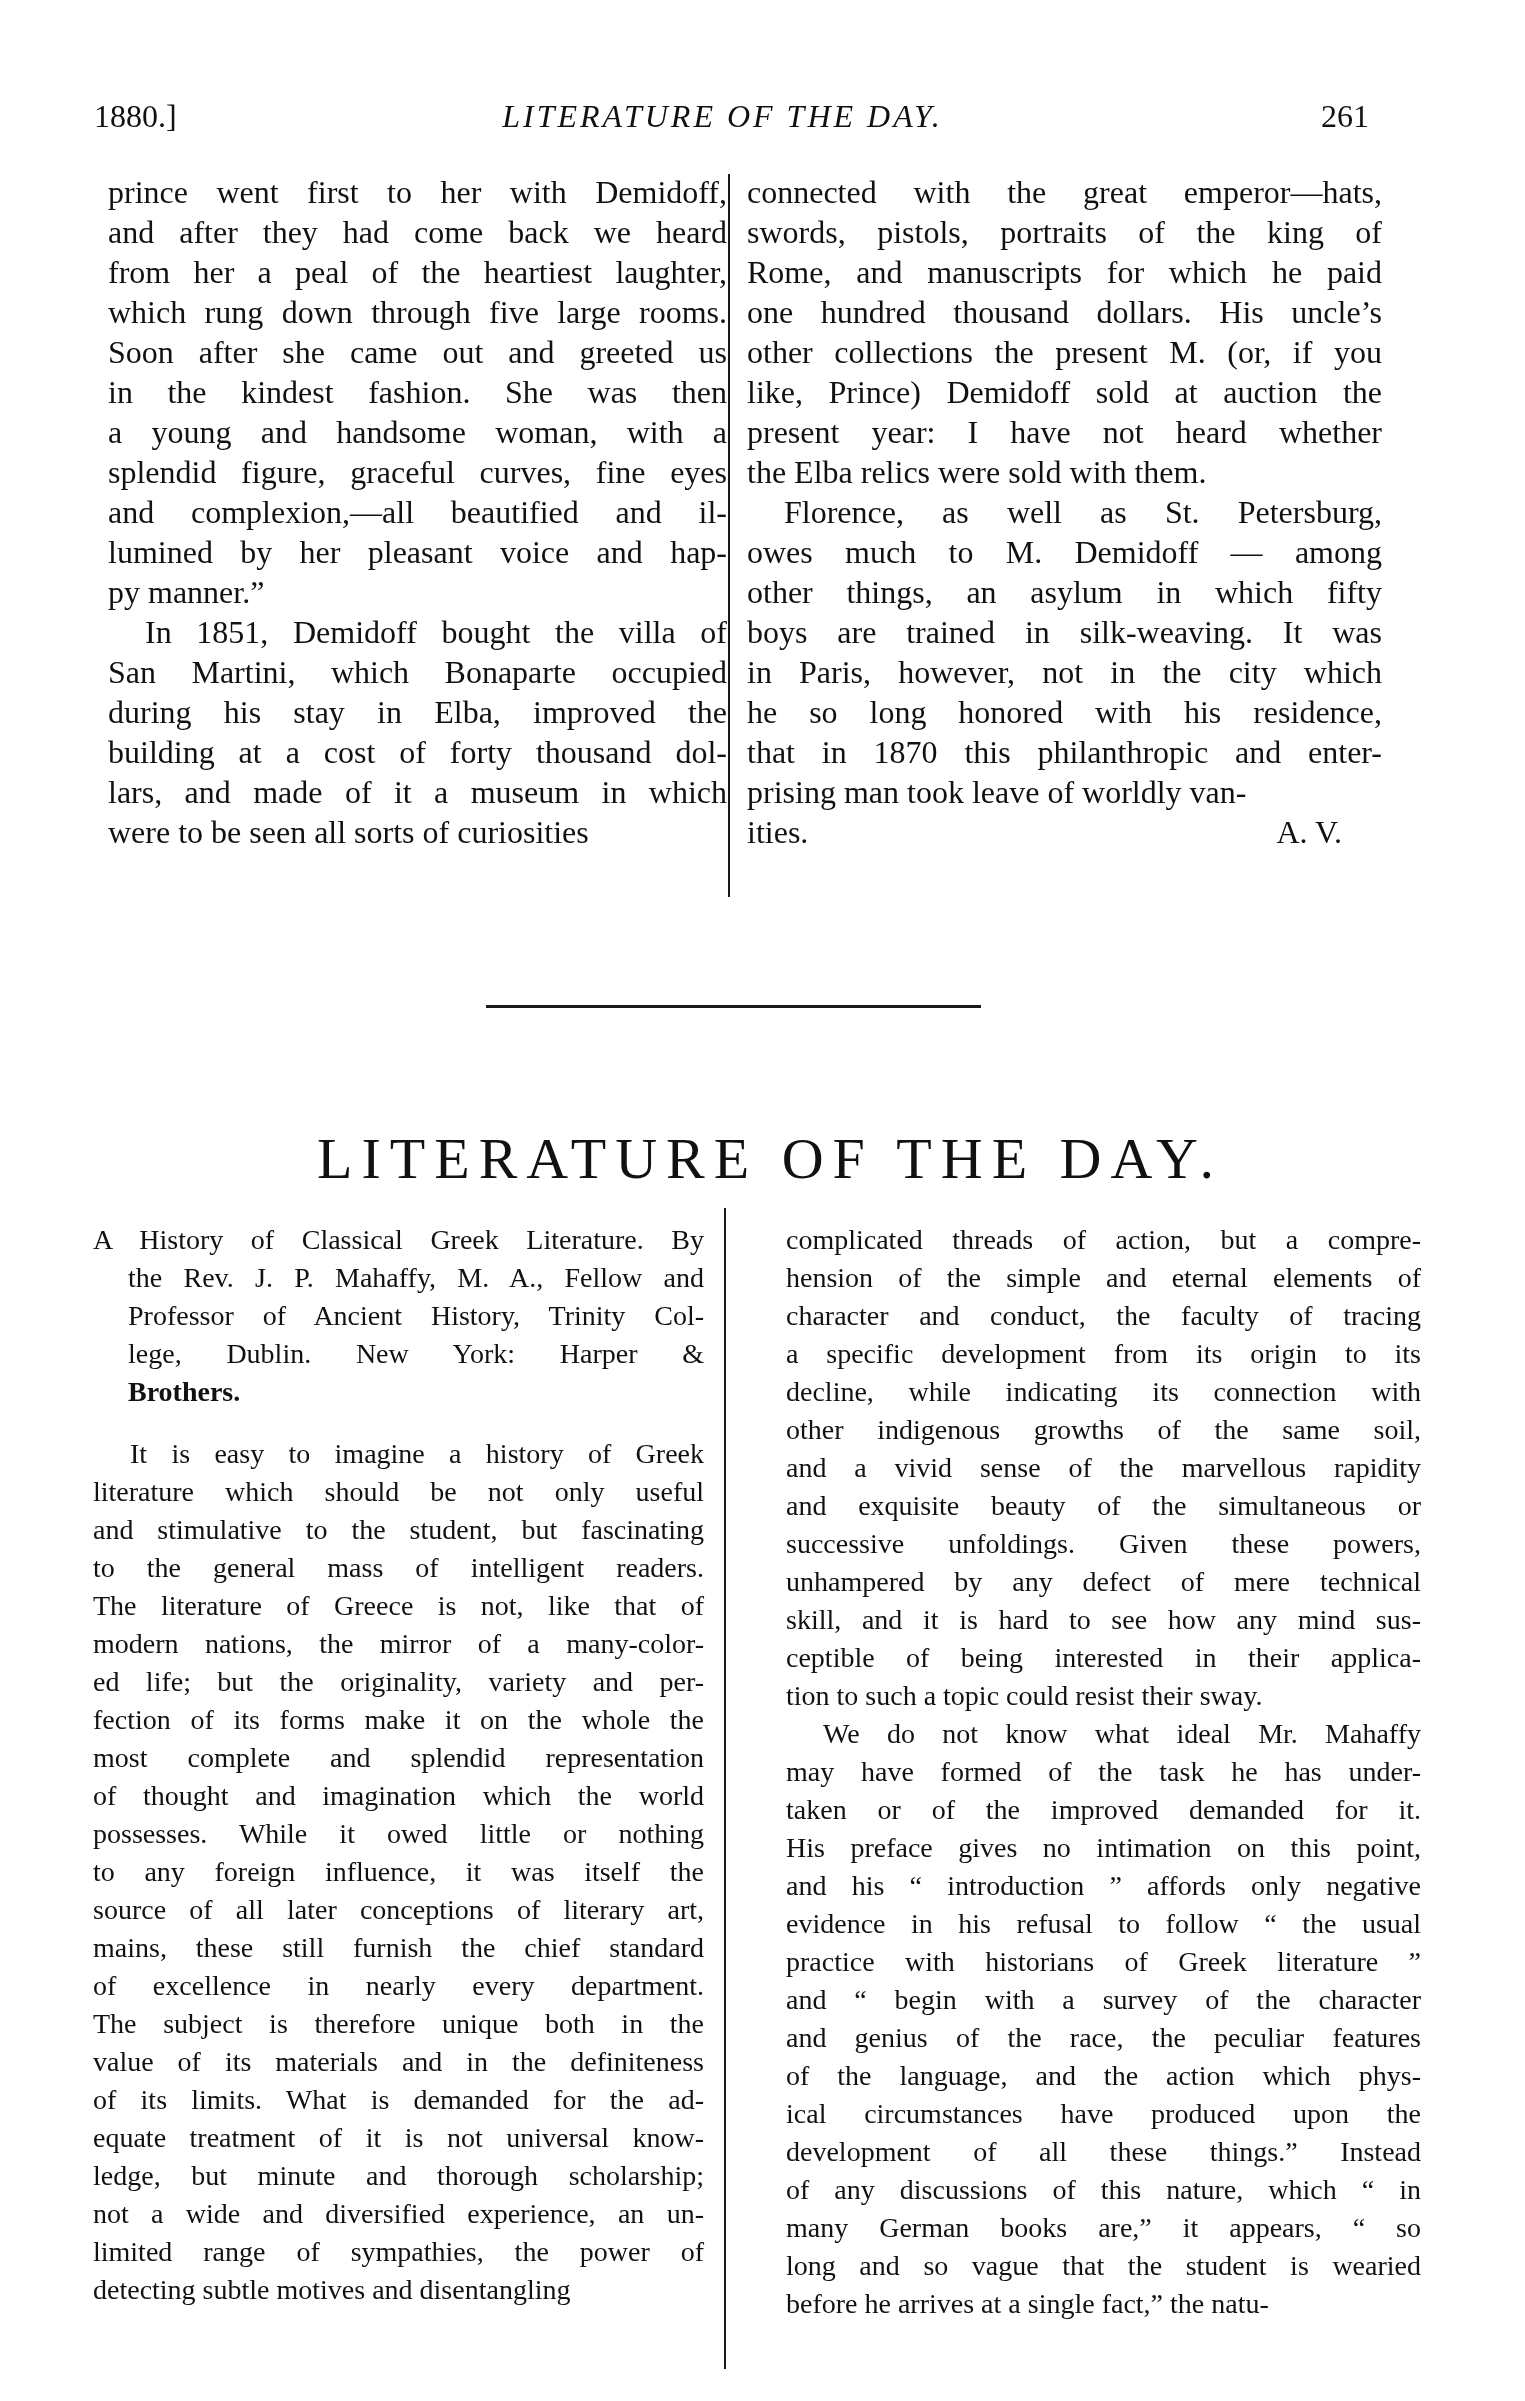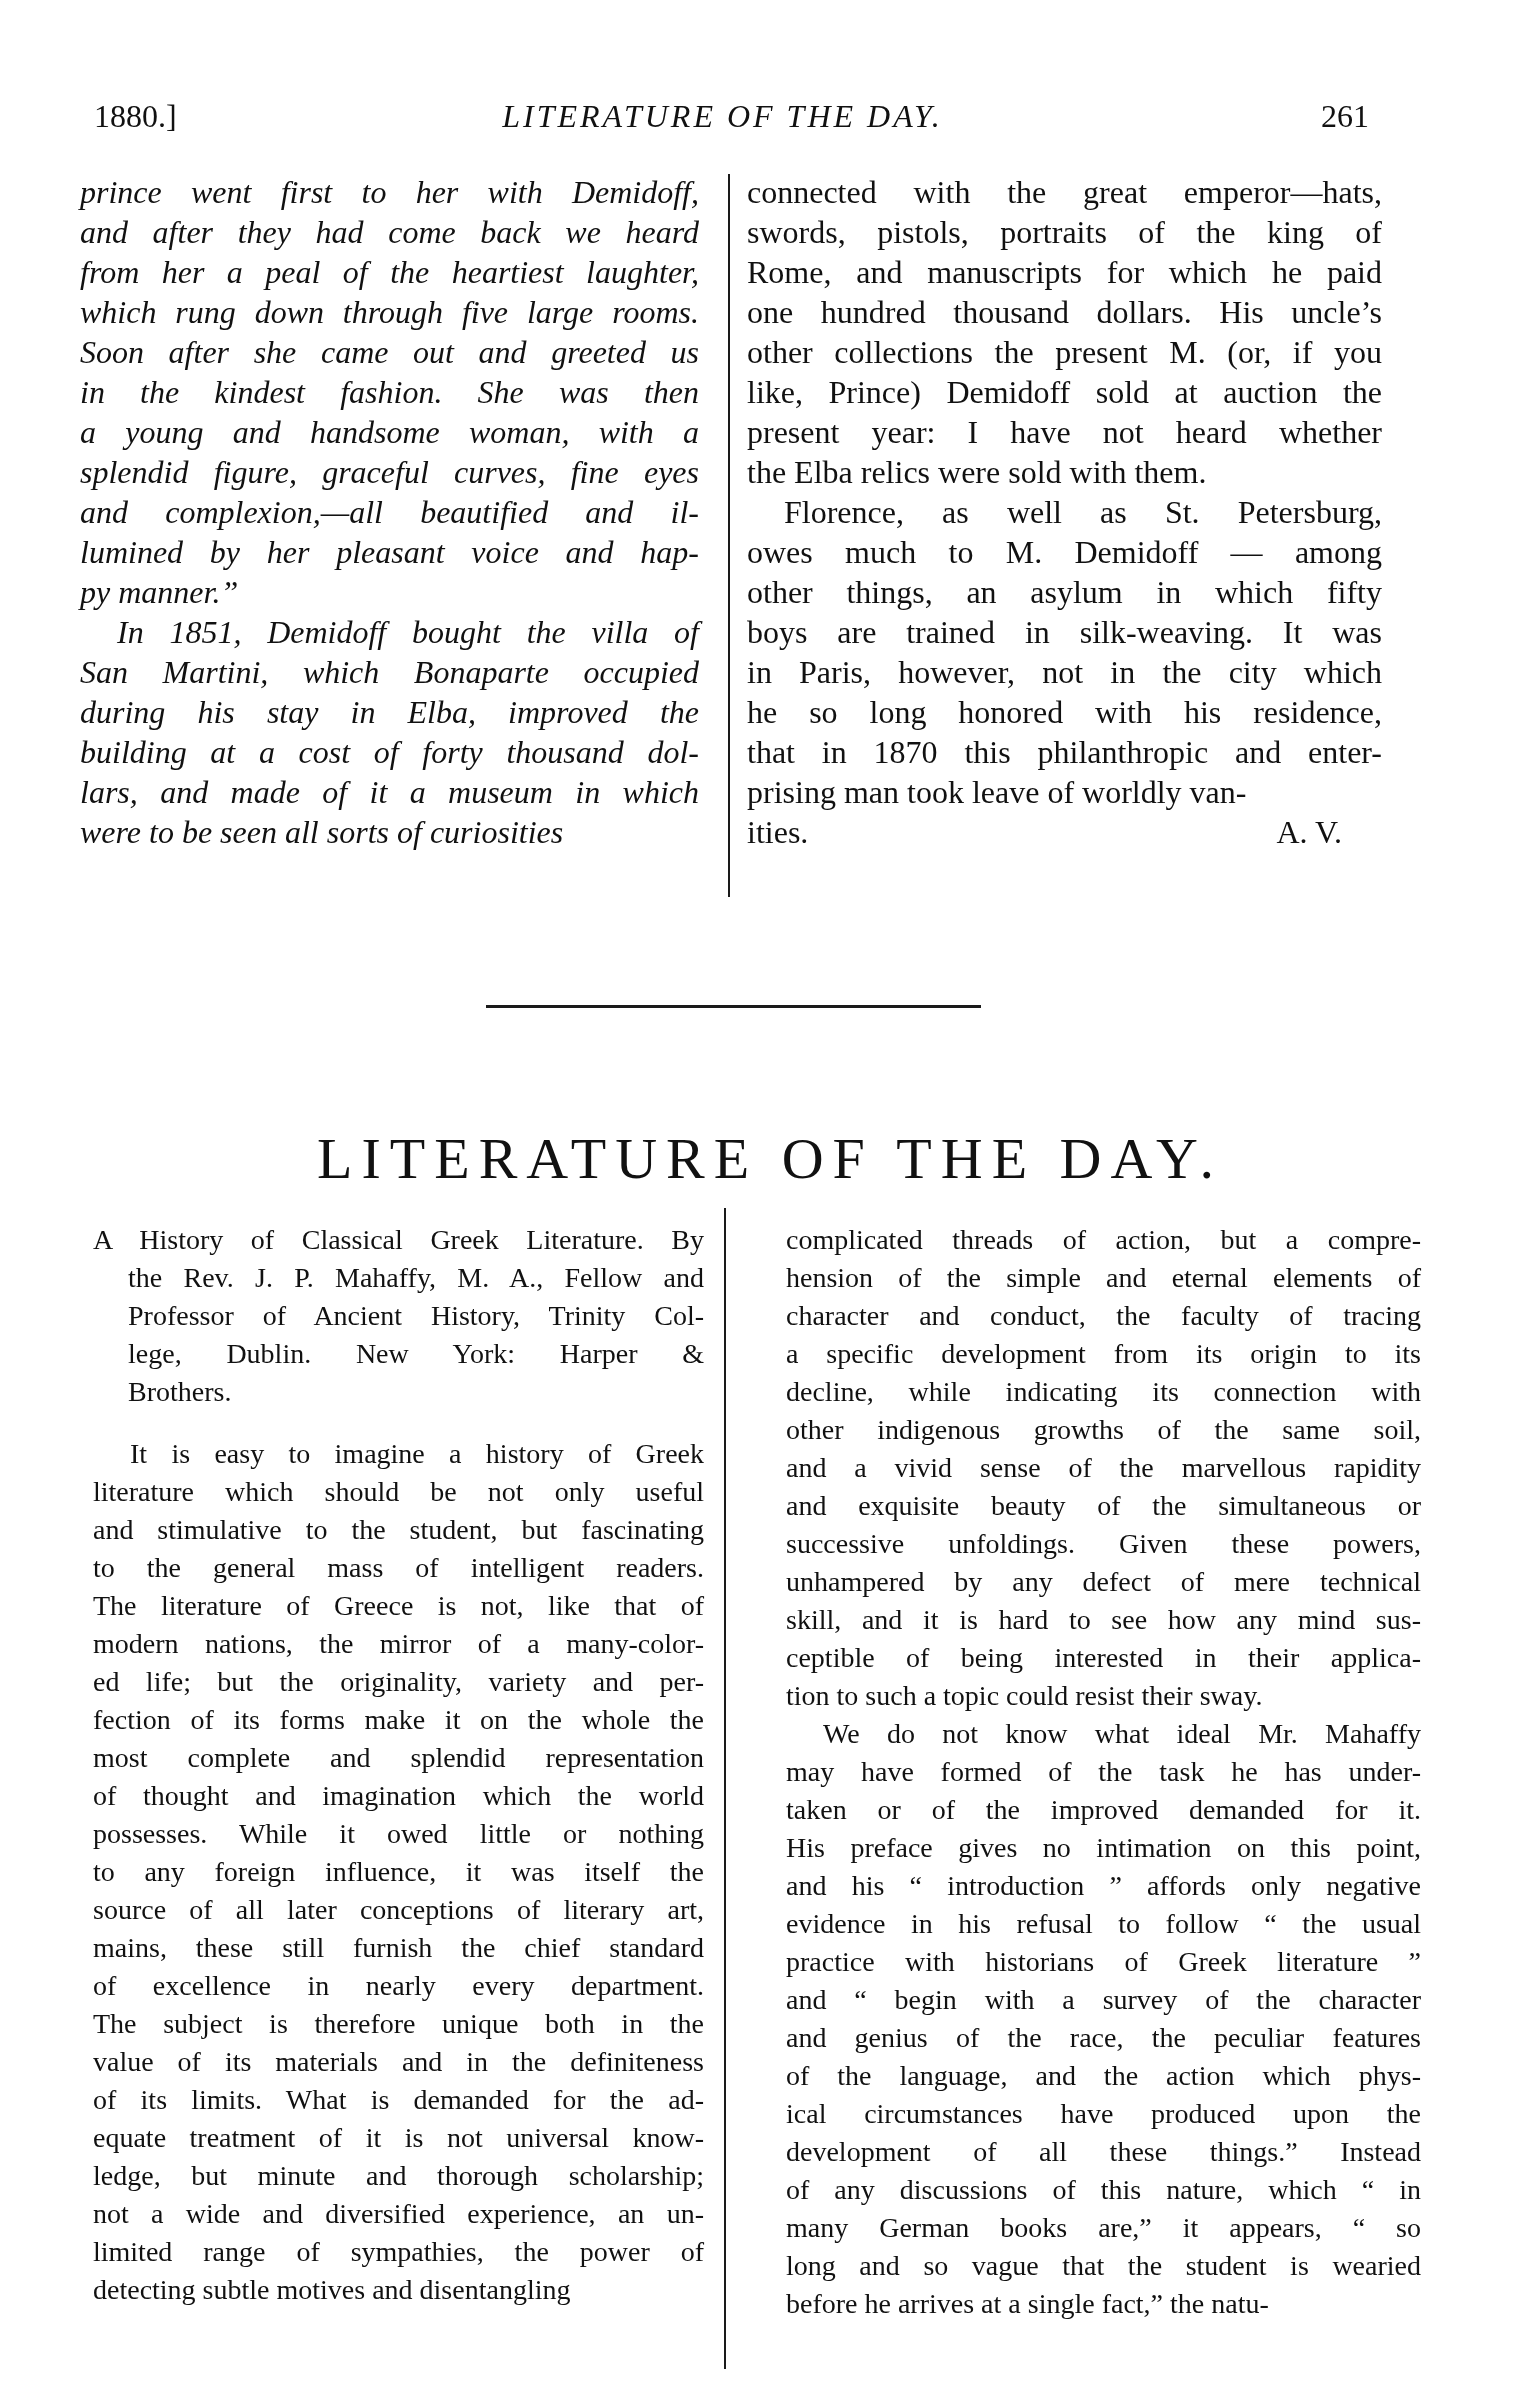--- a/index.html
+++ b/index.html
@@ -15,21 +15,21 @@
   .rh-left { position: absolute; left: 0; top: 0; }
   .rh-center { position: absolute; left: 0; right: 0; top: 0; text-align: center; font-style: italic; letter-spacing: 3px; padding-right: 30px; }
   .rh-right { position: absolute; right: 12px; top: 0; }
 
   .col {
     position: absolute; text-align: justify; text-align-last: auto;
     hyphens: manual;
   }
   .col p { margin: 0; }
   .top .col { font-size: 32px; line-height: 40px; }
-  .top .left { left: 80px; width: 619px; top: 172px; font-style: italic; }
+  .top .left { left: 108px; width: 619px; top: 172px; }
   .top .right { left: 747px; width: 635px; top: 172px; }
   .line { display: block; text-align: justify; text-align-last: justify; white-space: nowrap; }
   .line.last { text-align-last: left; }
   .divider { position: absolute; width: 1.5px; background: #1a1a1a; }
   .div-top { left: 728px; top: 174px; height: 723px; }
   .div-bottom { left: 724px; top: 1208px; height: 1161px; }
 
   .signature-row { display: flex; justify-content: space-between; padding-right: 40px; }
 
   .rule { position: absolute; left: 486px; width: 495px; top: 1005px; height: 2.5px; background: #1a1a1a; }
@@ -113,21 +113,21 @@
 
 <h1 class="section-title" style="margin:0;font-weight:normal;">LITERATURE OF THE DAY.</h1>
 
 <div class="bottom">
   <div class="col left" id="bottom-left">
     <p class="citation" id="citation" style="padding-left: 0px; text-indent: 0px;">
         <span class="line" style="text-indent: 0px;">A History of Classical Greek Literature. By</span>
         <span class="line" style="text-indent: 0px; padding-left: 35px;">the Rev. J. P. Mahaffy, M. A., Fellow and</span>
         <span class="line" style="text-indent: 0px; padding-left: 35px;">Professor of Ancient History, Trinity Col-</span>
         <span class="line" style="text-indent: 0px; padding-left: 35px;">lege, Dublin. New York: Harper &amp;</span>
-        <span class="line last" style="text-indent: 0px; padding-left: 35px;">Brothers.</span>
+        <span class="line last" style="text-indent: 0px; padding-left: 35px; font-weight: bold;">Brothers.</span>
       </p>
     <div id="bottom-left-paras">
         <p>
           <span class="line" style="padding-left: 37px;">It is easy to imagine a history of Greek</span>
           <span class="line">literature which should be not only useful</span>
           <span class="line">and stimulative to the student, but fascinating</span>
           <span class="line">to the general mass of intelligent readers.</span>
           <span class="line">The literature of Greece is not, like that of</span>
           <span class="line">modern nations, the mirror of a many-color-</span>
           <span class="line">ed life; but the originality, variety and per-</span>

